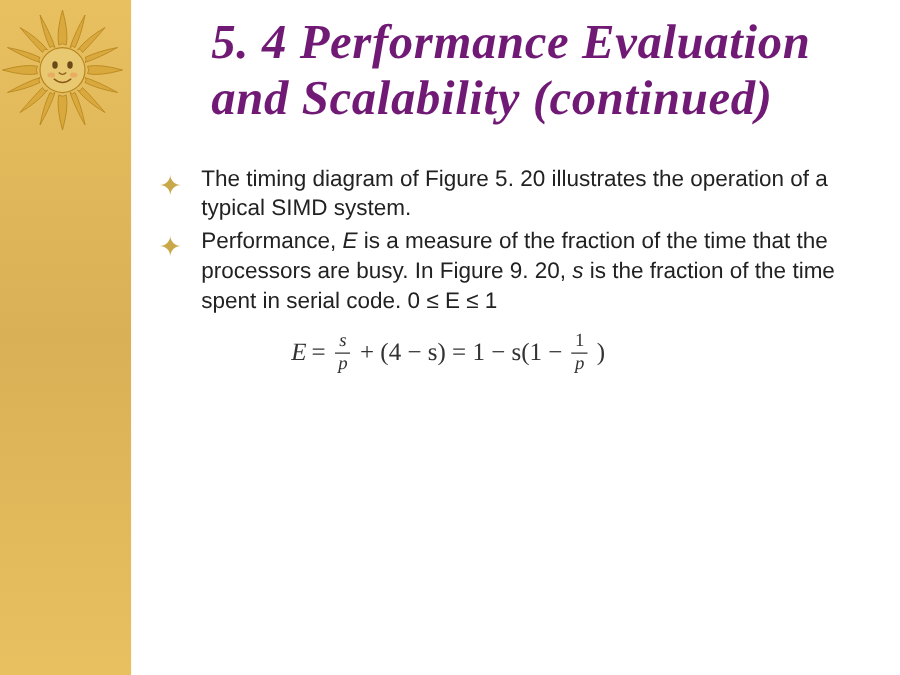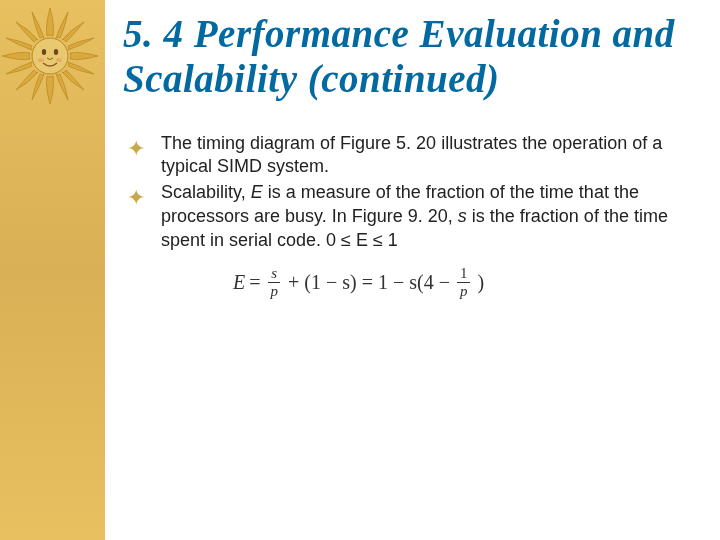--- a/index.html
+++ b/index.html
@@ -30,25 +30,26 @@
     left: 105px;
     top: 0;
     right: 0;
     bottom: 0;
     background: #fff;
     padding: 12px 30px 0 18px;
   }
   .title {
     font-family: Georgia, 'Times New Roman', serif;
     font-style: italic;
-    color: #0369a1;
+    color: #701a75;
     font-size: 39px;
     line-height: 1.15;
     letter-spacing: 0.5px;
     margin-bottom: 30px;
+    margin-left: 46px;
   }
   .bullets {
     list-style: none;
     padding-left: 4px;
   }
   .bullets li {
     position: relative;
     padding-left: 34px;
     font-size: 18px;
     line-height: 1.32;
@@ -122,31 +123,31 @@
 </div>
 
 <div class="content">
   <h1 class="title">5. 4 Performance Evaluation and Scalability (continued)</h1>
 
   <ul class="bullets">
     <li>
       <span>The timing diagram of Figure 5. 20 illustrates the operation of a typical SIMD system.</span>
     </li>
     <li>
-      <span>Scalability, </span><span class="italic">E</span><span> is a measure of the fraction of the time that the processors are busy. In Figure 9. 20, </span><span class="italic">s</span><span> is the fraction of the time spent in serial code.  0 ≤ E ≤ 1</span>
+      <span>Performance, </span><span class="italic">E</span><span> is a measure of the fraction of the time that the processors are busy. In Figure 9. 20, </span><span class="italic">s</span><span> is the fraction of the time spent in serial code.  0 ≤ E ≤ 1</span>
     </li>
   </ul>
 
   <div class="formula">
     <span class="italic">E</span>
     <span>=</span>
     <span class="frac">
       <span class="num italic">s</span>
       <span class="den italic">p</span>
     </span>
-    <span>+ (1 − s) = 1 − s(4 −</span>
+    <span>+ (4 − s) = 1 − s(1 −</span>
     <span class="frac">
       <span class="num">1</span>
       <span class="den italic">p</span>
     </span>
     <span>)</span>
   </div>
 </div>
 
 </body></html>

